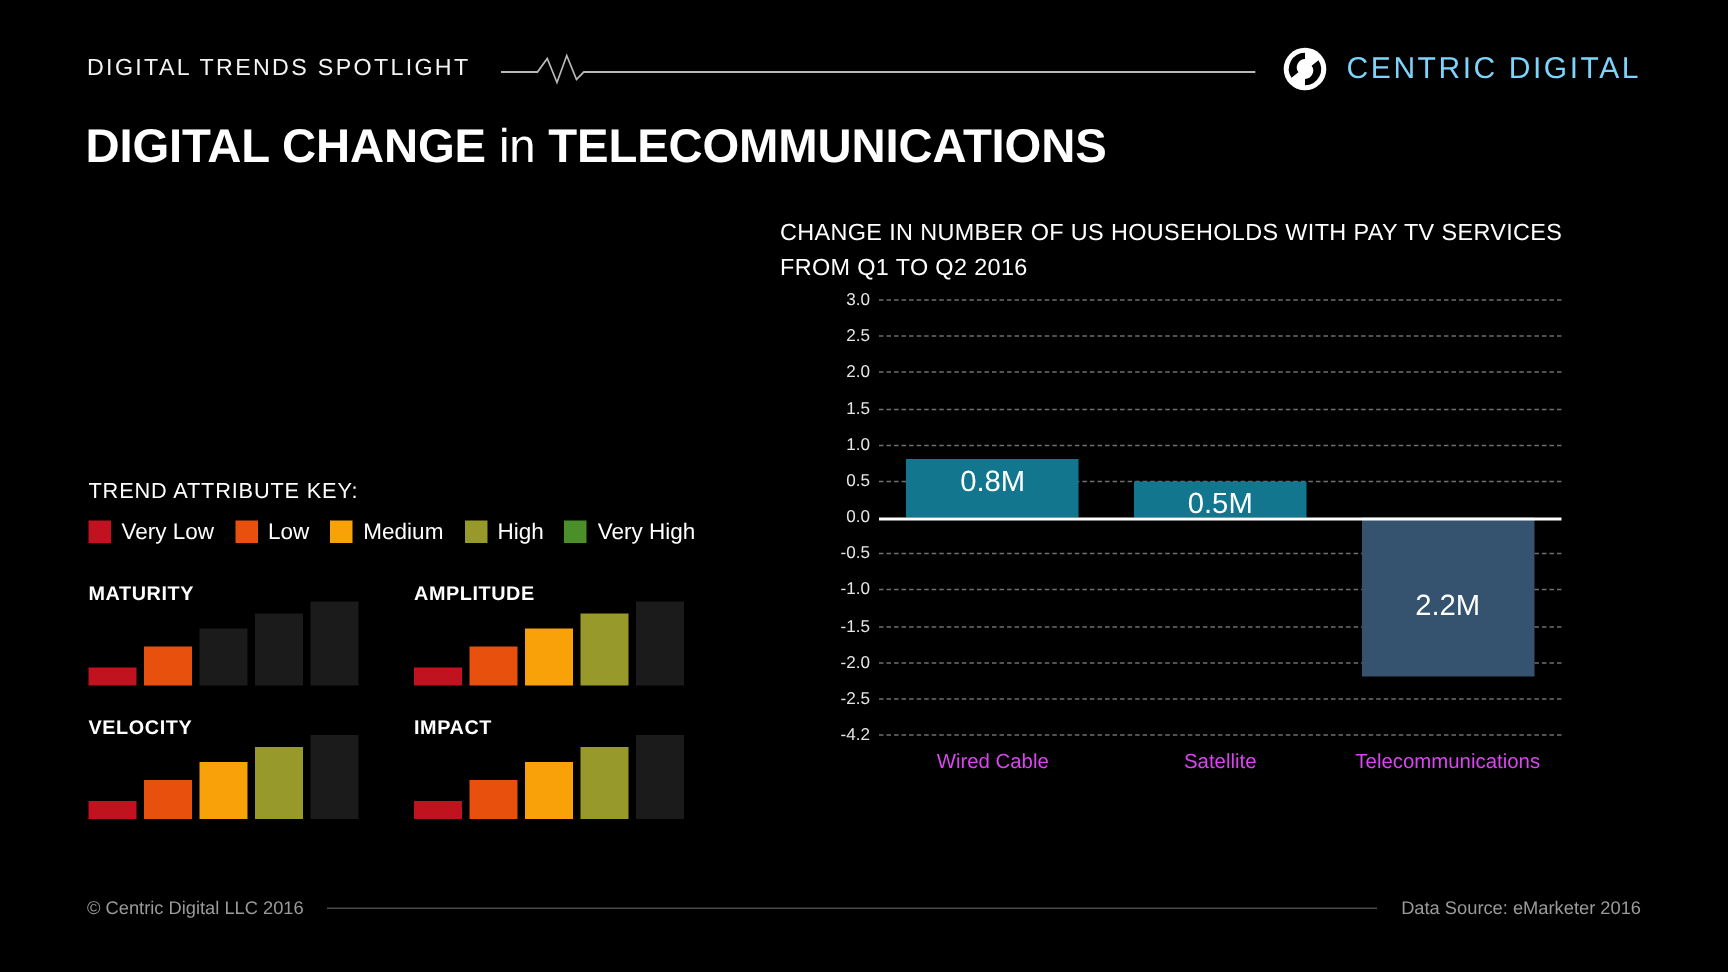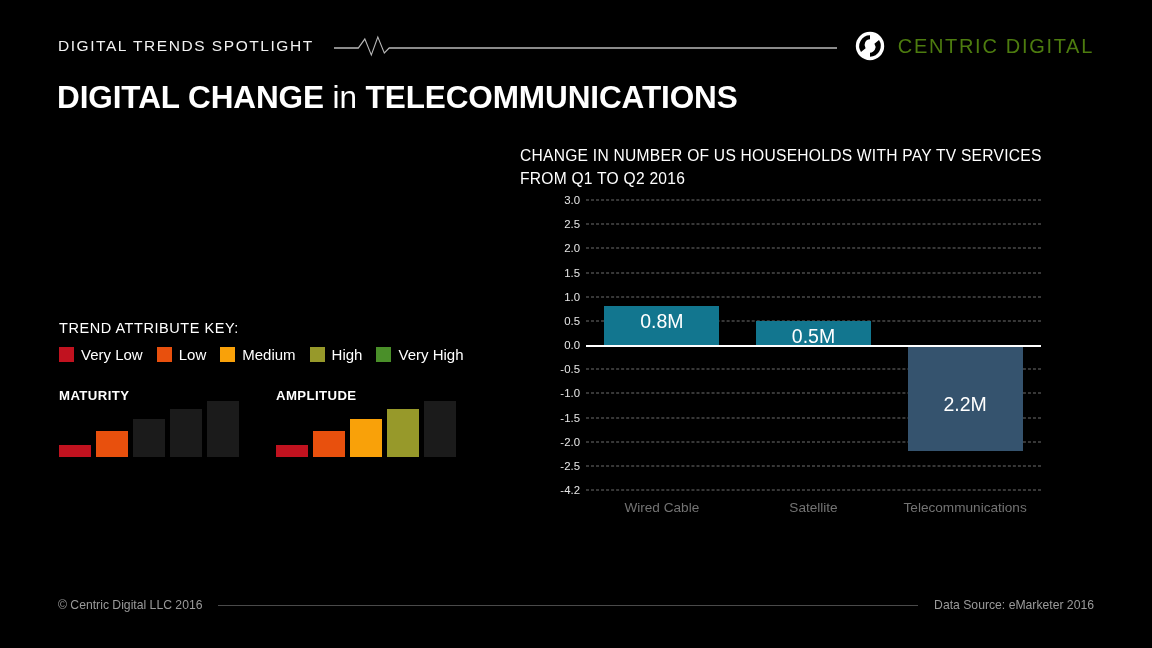--- a/index.html
+++ b/index.html
@@ -43,21 +43,21 @@
     display: flex;
     align-items: center;
     gap: 13px;
     white-space: nowrap;
   }
   .logo-mark { display: block; }
   .logo-text {
     font-size: 20px;
     letter-spacing: 1.7px;
     font-weight: 400;
-    color: #4d7c0f;
+    color: #7dd3fc;
   }
 
   
   .main-title {
     position: absolute;
     left: 57px; top: 80px;
     font-size: 31.5px;
     letter-spacing: -0.1px;
     white-space: nowrap;
     line-height: 1.1;
@@ -196,21 +196,21 @@
   }
   .x-labels {
     position: absolute;
     left: 38px; top: 300px;
     width: 455px; height: 24px;
   }
   .x-label {
     position: absolute;
     transform: translateX(-50%);
     font-size: 13.6px;
-    color: #737373;
+    color: #d946ef;
     white-space: nowrap;
   }
 
   
   .footer {
     position: absolute;
     left: 58px; top: 595px;
     width: 1036px; height: 20px;
     display: flex;
     align-items: center;
@@ -292,20 +292,42 @@
           <div class="attr-name">AMPLITUDE</div>
           <div class="meter">
             <div class="meter-bar" style="height: 12px; background: rgb(193, 18, 31);"></div>
             <div class="meter-bar" style="height: 26px; background: rgb(232, 80, 13);"></div>
             <div class="meter-bar" style="height: 38px; background: rgb(249, 161, 9);"></div>
             <div class="meter-bar" style="height: 48px; background: rgb(151, 153, 42);"></div>
             <div class="meter-bar" style="height: 56px; background: rgb(27, 27, 27);"></div>
           </div>
         </div>
       </div>
+      <div class="attr-row">
+        <div class="attr-block">
+          <div class="attr-name">VELOCITY</div>
+          <div class="meter">
+            <div class="meter-bar" style="height: 12px; background: rgb(193, 18, 31);"></div>
+            <div class="meter-bar" style="height: 26px; background: rgb(232, 80, 13);"></div>
+            <div class="meter-bar" style="height: 38px; background: rgb(249, 161, 9);"></div>
+            <div class="meter-bar" style="height: 48px; background: rgb(151, 153, 42);"></div>
+            <div class="meter-bar" style="height: 56px; background: rgb(27, 27, 27);"></div>
+          </div>
+        </div>
+        <div class="attr-block">
+          <div class="attr-name">IMPACT</div>
+          <div class="meter">
+            <div class="meter-bar" style="height: 12px; background: rgb(193, 18, 31);"></div>
+            <div class="meter-bar" style="height: 26px; background: rgb(232, 80, 13);"></div>
+            <div class="meter-bar" style="height: 38px; background: rgb(249, 161, 9);"></div>
+            <div class="meter-bar" style="height: 48px; background: rgb(151, 153, 42);"></div>
+            <div class="meter-bar" style="height: 56px; background: rgb(27, 27, 27);"></div>
+          </div>
+        </div>
+      </div>
     </div>
 
   <div class="chart-title">
     <div>CHANGE IN NUMBER OF US HOUSEHOLDS WITH PAY TV SERVICES</div>
     <div>FROM Q1 TO Q2 2016</div>
   </div>
 
   <div class="chart-area">
     <div class="y-labels" id="y-labels">
         <div class="y-label" style="top: 0px;">3.0</div>

